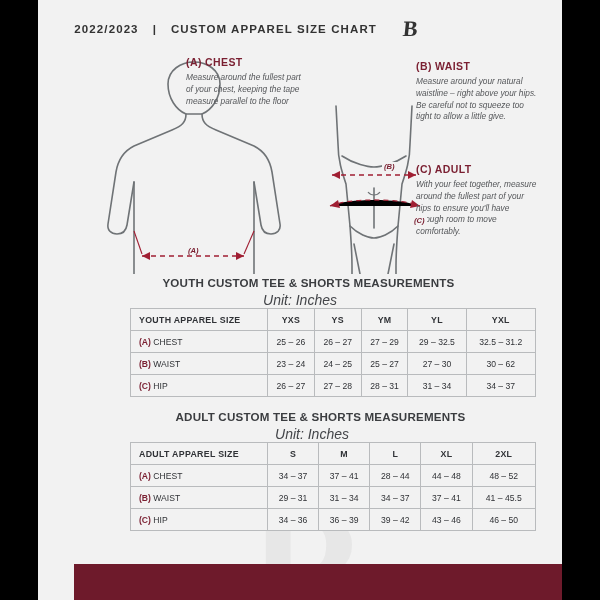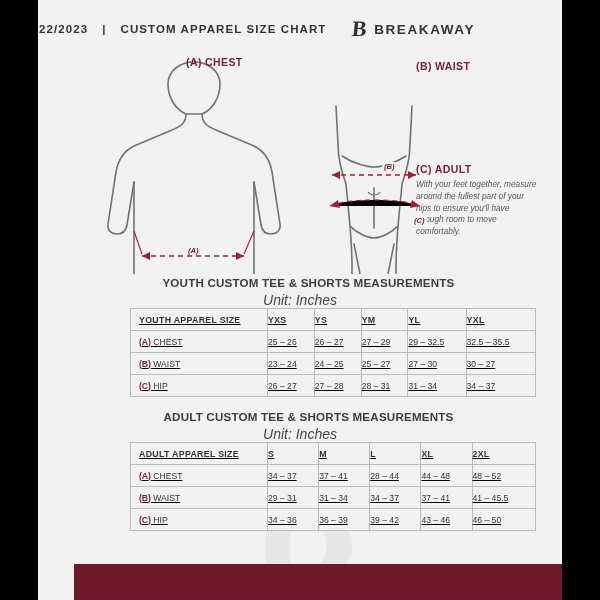--- a/index.html
+++ b/index.html
@@ -145,43 +145,42 @@
     letter-spacing: 0.2px;
     padding-left: 17px;
   }
   .section-unit {
     font-size: 14px;
     font-style: italic;
     color: #44464a;
     margin-top: 3px;
   }
   .s-youth { top: 276px; }
-  .s-adult { top: 410px; }
+  .s-adult { top: 410px; margin-left: 12px; }
 
   
   .table-wrap {
     position: absolute;
     left: 92px;
     width: 402px;
     z-index: 2;
-    text-decoration: underline;
   }
   .t-youth { top: 308px; }
   .t-adult { top: 442px; border-radius: 32px; }
   table {
     border-collapse: collapse;
     width: 406px;
     background: #f2f2f2;
   }
   th, td {
     border: 1px solid #b9bbbd;
     height: 21px;
     font-size: 8.6px;
     color: #303236;
-    text-align: left;
+    text-align: center;
     padding: 0;
   }
   th.rowhead, td.rowhead {
     text-align: left;
     padding-left: 8px;
     width: 128px;
     font-weight: normal;
   }
   th {
     font-weight: bold;
@@ -199,21 +198,20 @@
 <div class="page">
 
   <div class="watermark">B</div>
 
   <div class="header">
     <div class="header-title">
       <span>2022/2023</span><span class="header-sep"></span><span>|</span><span class="header-sep"></span><span>CUSTOM APPAREL SIZE CHART</span>
     </div>
     <div class="brand">
       <span class="brand-mark">B</span>
-      <span class="brand-name">BREAKAWAY</span>
     </div>
   </div>
 
   <div class="diagram">
 
     <svg width="524" height="226" viewBox="0 0 524 226" style="position:absolute;left:0;top:0;">
 
       <g fill="none" stroke="#6f7376" stroke-width="1.6" stroke-linecap="round" stroke-linejoin="round">
         <path d="M130 36 C130 22 143 14 156 14 C169 14 182 22 182 36 C182 50 174 62 164 66 L148 66 C138 62 130 50 130 36 Z"></path>
         <path d="M148 66 C148 74 144 78 134 82 L96 98 C86 103 80 112 78 124 L70 176 C69 182 73 186 79 186 C85 186 88 183 89 177 L96 134"></path>
@@ -252,24 +250,26 @@
         <path d="M292 158 C310 150 362 150 382 158"></path>
       </g>
       <polygon points="292,158 300,152 302,160" fill="#a01f33"></polygon>
       <polygon points="382,158 374,152 372,160" fill="#a01f33"></polygon>
 
       <path d="M330 144 C333 148 339 148 342 144" fill="none" stroke="#6f7376" stroke-width="1.2"></path>
     </svg>
 
     <div class="callout c-chest">
       <div class="callout-title">(A) CHEST</div>
+      <div class="callout-body">Measure around the fullest part of your chest, keeping the tape measure parallel to the floor</div>
     </div>
 
     <div class="callout c-waist">
       <div class="callout-title">(B) WAIST</div>
+      <div class="callout-body">Measure around your natural waistline – right above your hips. Be careful not to squeeze too tight to allow a little give.</div>
     </div>
 
     <div class="callout c-hips">
       <div class="callout-title">(C) ADULT</div>
       <div class="callout-body">With your feet together, measure around the fullest part of your hips to ensure you'll have enough room to move comfortably.</div>
     </div>
 
     <div class="tag tag-a">(A)</div>
     <div class="tag tag-b">(B)</div>
     <div class="tag tag-c">(C)</div>
@@ -292,29 +292,29 @@
           <th>YXL</th>
         </tr>
       </thead>
       <tbody>
         <tr>
           <td class="rowhead"><span class="lbl">(A)</span> <span>CHEST</span></td>
           <td>25 – 26</td>
           <td>26 – 27</td>
           <td>27 – 29</td>
           <td>29 – 32.5</td>
-          <td>32.5 – 35.5</td>
+          <td>32.5 – 31.2</td>
         </tr>
         <tr>
           <td class="rowhead"><span class="lbl">(B)</span> <span>WAIST</span></td>
           <td>23 – 24</td>
           <td>24 – 25</td>
           <td>25 – 27</td>
           <td>27 – 30</td>
-          <td>30 – 27</td>
+          <td>30 – 62</td>
         </tr>
         <tr>
           <td class="rowhead"><span class="lbl">(C)</span> <span>HIP</span></td>
           <td>26 – 27</td>
           <td>27 – 28</td>
           <td>28 – 31</td>
           <td>31 – 34</td>
           <td>34 – 37</td>
         </tr>
       </tbody>

